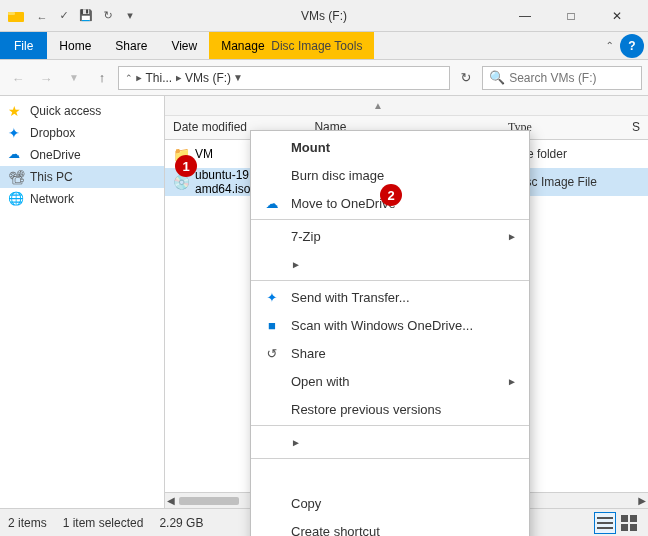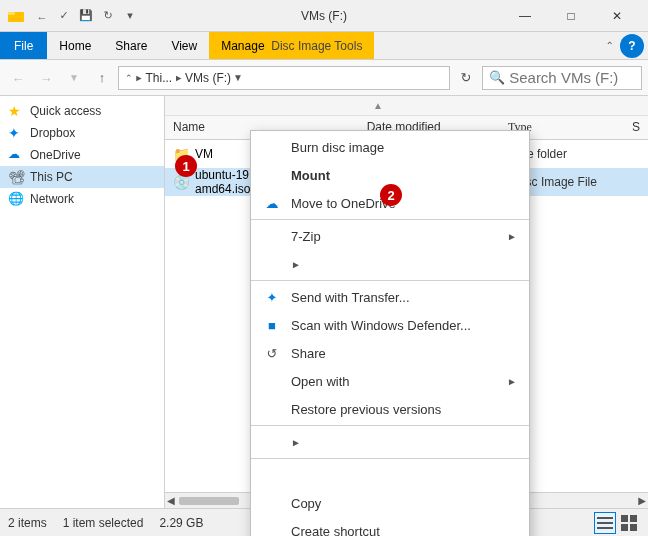--- a/index.html
+++ b/index.html
@@ -151,21 +151,21 @@
       height: 24px;
       width: 160px;
       display: flex;
       align-items: center;
       background: white;
       border: 1px solid #c0c0c0;
       padding: 0 6px;
       gap: 4px;
     }
     .search-box input {
-      border: none; outline: none; font-size: 15px;
+      border: none; outline: none; font-size: 12px;
       width: 100%; background: transparent; color: #777;
     }
     .refresh-btn {
       width: 24px; height: 24px;
       display: flex; align-items: center; justify-content: center;
       cursor: pointer; color: #555; font-size: 13px;
     }
 
     
     .main-area {
@@ -439,22 +439,22 @@
     </div>
   </div>
 
   <div class="content-area">
 
     <div style="display:flex; align-items:center; height:20px; background:#f5f5f5; border-bottom:1px solid #e0e0e0; padding:0 8px;">
       <span style="font-size:10px; color:#888; margin-left:200px;">▲</span>
     </div>
 
     <div class="column-headers">
+      <div class="col-header col-date">Date modified</div>
       <div class="col-header col-name">Name</div>
-      <div class="col-header col-date">Date modified</div>
       <div class="col-header col-type">Type</div>
       <div class="col-header col-size">S</div>
     </div>
 
     <div class="file-list">
 
       <div class="file-row">
         <div class="file-cell-name">
           <span class="file-icon folder-icon">📁</span>
           <span>VM</span>
@@ -503,28 +503,28 @@
         <rect x="9" y="0" width="7" height="7" fill="#555"></rect>
         <rect x="0" y="9" width="7" height="7" fill="#555"></rect>
         <rect x="9" y="9" width="7" height="7" fill="#555"></rect>
       </svg>
     </div>
   </div>
 </div>
 
 <div class="context-menu">
 
+  <div class="ctx-item bold">
+    <div class="ctx-item-icon"></div>
+    <span class="ctx-item-label">Mount</span>
+  </div>
+
   <div class="ctx-item">
     <div class="ctx-item-icon"></div>
     <span class="ctx-item-label">Burn disc image</span>
-  </div>
-
-  <div class="ctx-item bold">
-    <div class="ctx-item-icon"></div>
-    <span class="ctx-item-label">Mount</span>
   </div>
 
   <div class="ctx-item">
     <div class="ctx-item-icon onedrive-color" style="font-size:13px;">☁</div>
     <span class="ctx-item-label">Move to OneDrive</span>
   </div>
   <div class="ctx-separator"></div>
 
   <div class="ctx-item">
     <div class="ctx-item-icon"></div>
@@ -538,21 +538,21 @@
   </div>
   <div class="ctx-separator"></div>
 
   <div class="ctx-item">
     <div class="ctx-item-icon dropbox-color" style="font-size:13px;">✦</div>
     <span class="ctx-item-label">Send with Transfer...</span>
   </div>
 
   <div class="ctx-item">
     <div class="ctx-item-icon" style="color:#0078d4; font-size:13px;">■</div>
-    <span class="ctx-item-label">Scan with Windows Defender...</span>
+    <span class="ctx-item-label">Scan with Windows OneDrive...</span>
   </div>
 
   <div class="ctx-item">
     <div class="ctx-item-icon" style="color:#555; font-size:13px;">↺</div>
     <span class="ctx-item-label">Share</span>
   </div>
 
   <div class="ctx-item">
     <div class="ctx-item-icon"></div>
     <span class="ctx-item-label">Open with</span>

